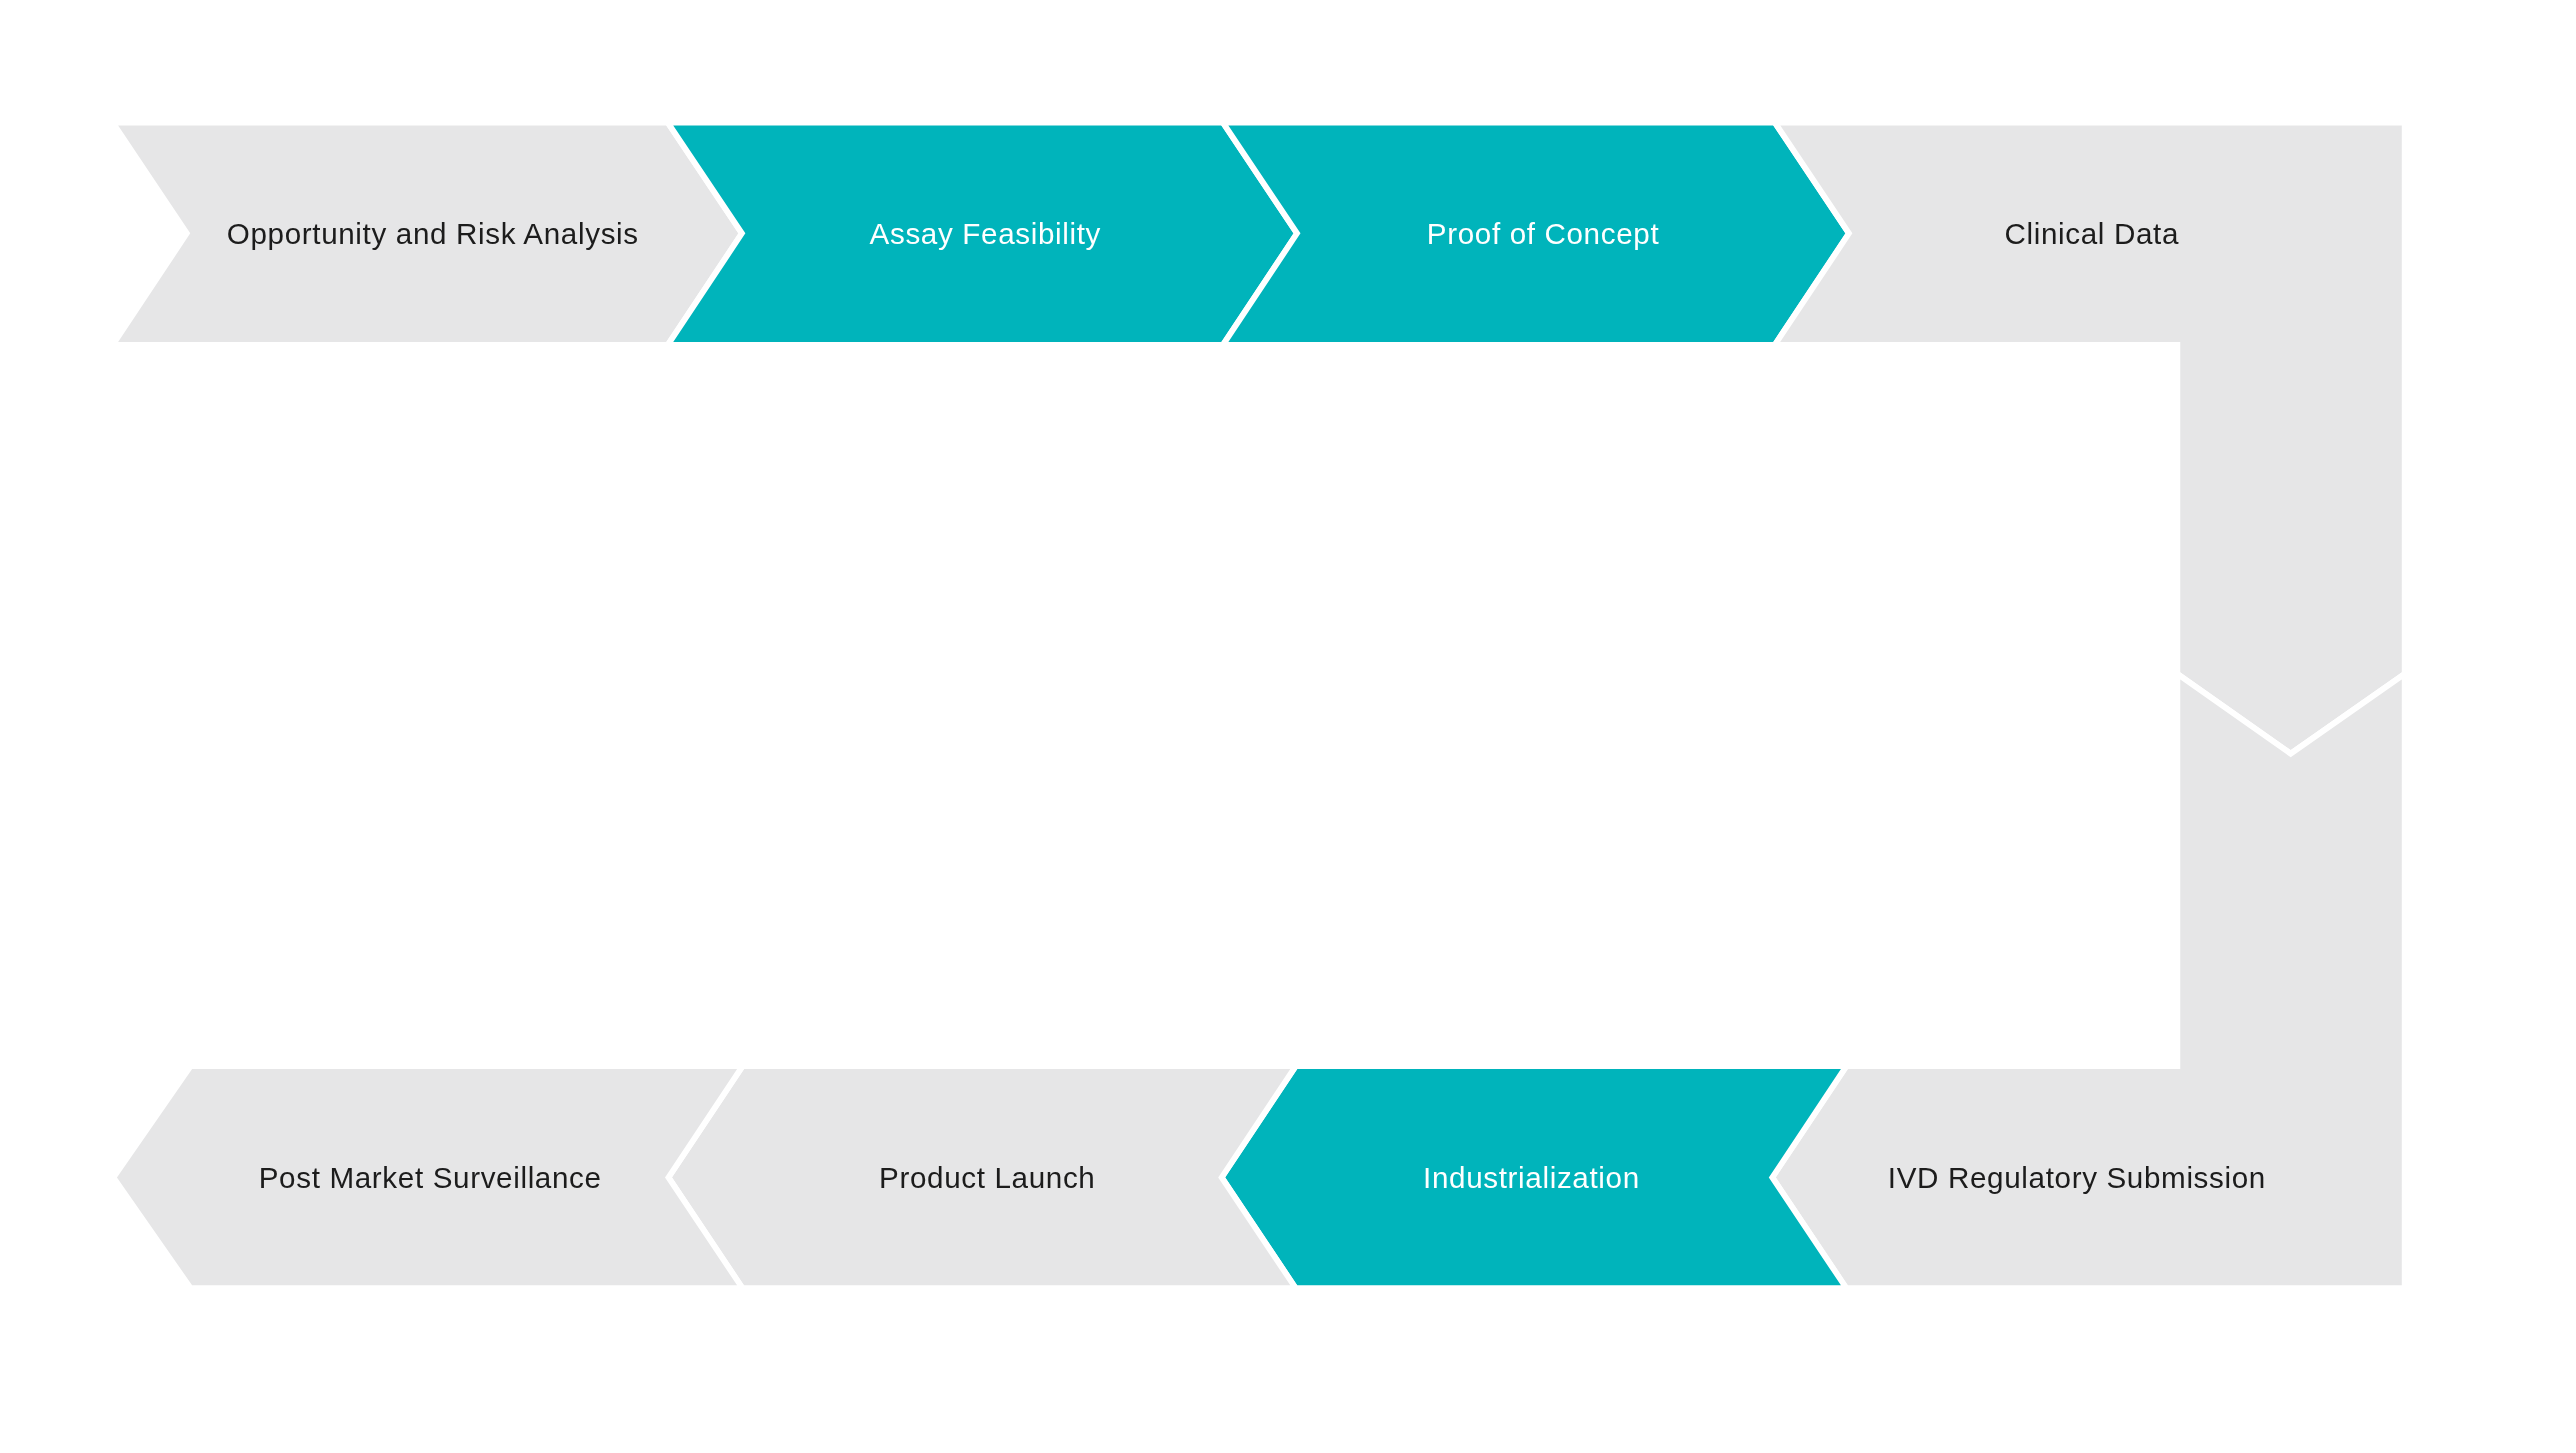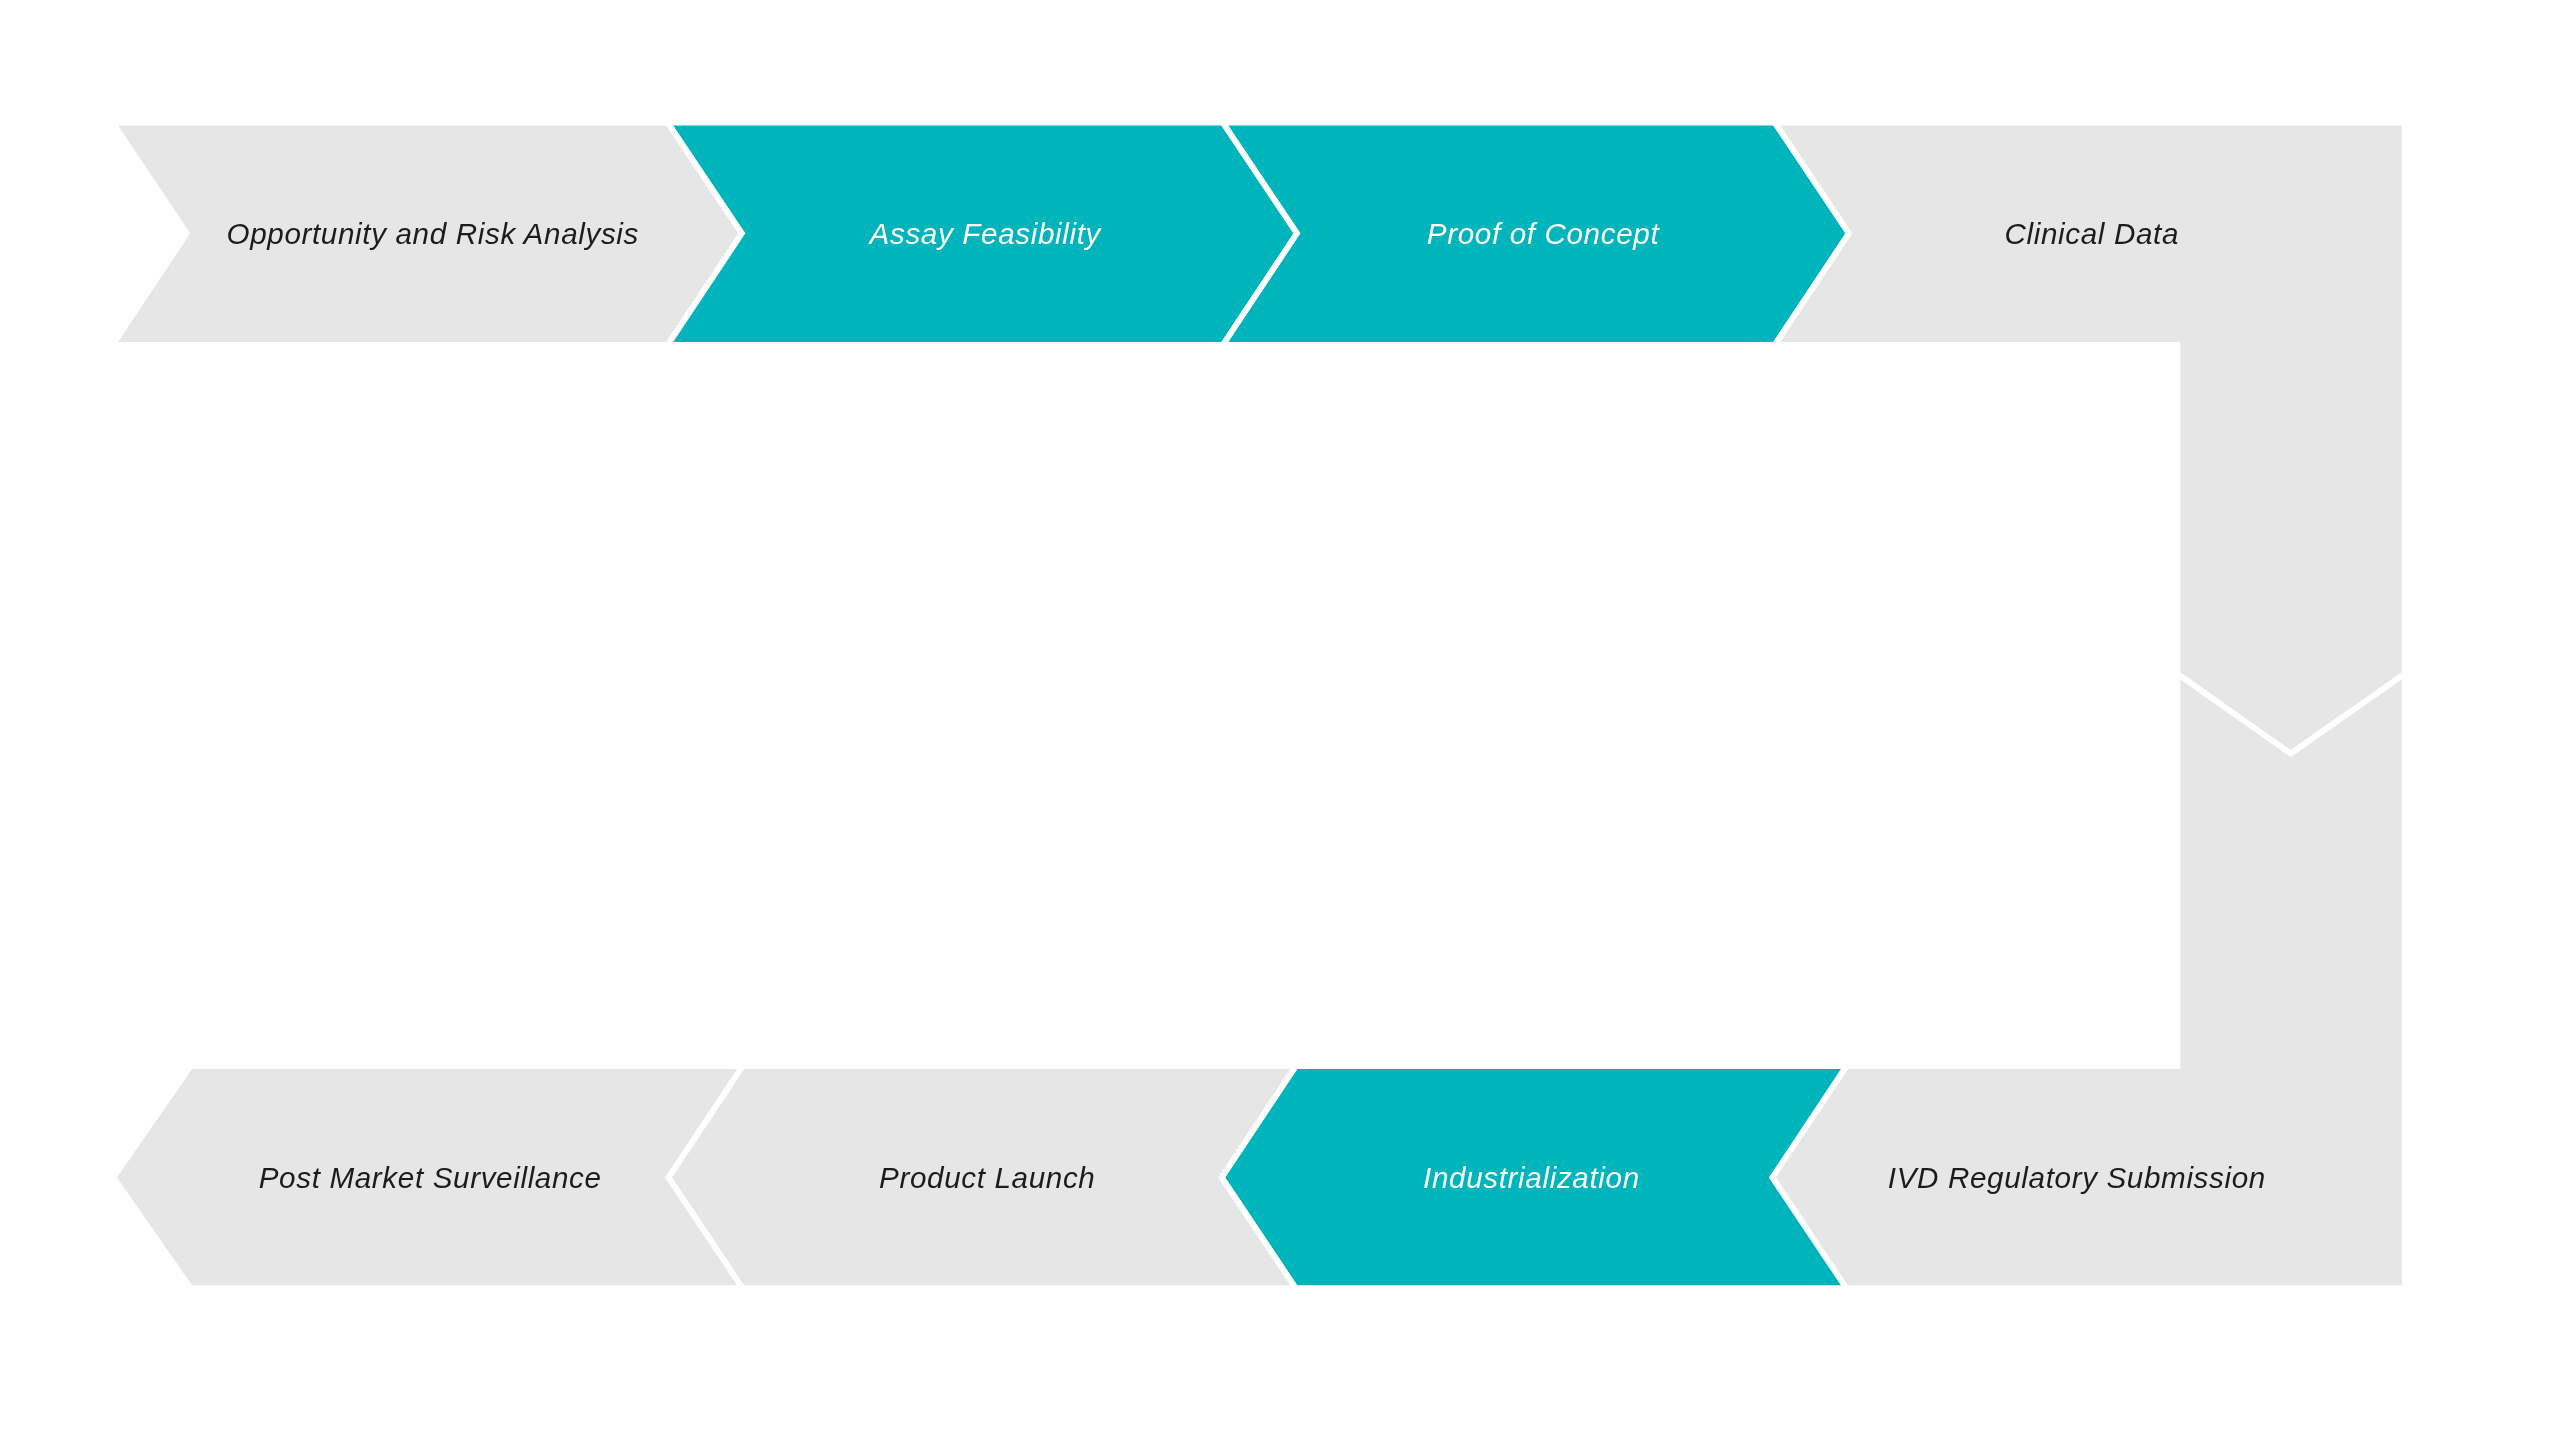--- a/index.html
+++ b/index.html
@@ -16,21 +16,20 @@
     background:var(--background);
     width:2576px;
     height:1454px;
     overflow:hidden;
   }
   .canvas{
     position:relative;
     width:2576px;
     height:1454px;
     background:var(--background);
-    font-style:italic;
   }
   svg{display:block}
   .stage-shape{
     stroke:var(--separator);
     stroke-width:9;
     stroke-linejoin:miter;
   }
   .stage-label{
     font-family:"Liberation Sans","DejaVu Sans",sans-serif;
     font-size:46px;

